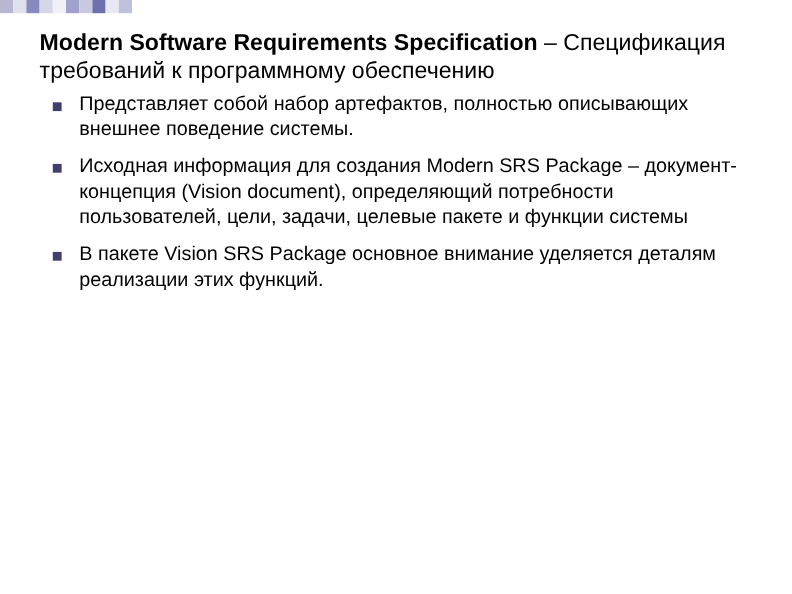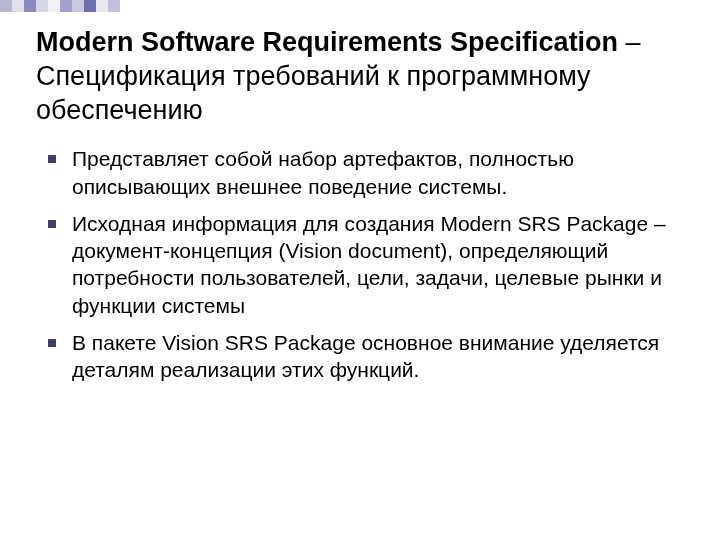--- a/index.html
+++ b/index.html
@@ -22,36 +22,36 @@
     width: 12px;
     height: 12px;
   }
   .slide {
     position: absolute;
     top: 26px;
     left: 36px;
     right: 36px;
   }
   .title {
-    font-size: 27px;
+    font-size: 21px;
     line-height: 1.25;
-    margin-bottom: 18px;
+    margin-bottom: 4px;
     font-weight: normal;
   }
   .title .strong {
     font-weight: bold;
   }
   ul.body {
     list-style: none;
     padding: 0;
     margin: 0 0 0 10px;
   }
   ul.body li {
     position: relative;
-    font-size: 21px;
+    font-size: 18px;
     line-height: 1.3;
     padding-left: 26px;
     margin-bottom: 10px;
   }
   ul.body li::before {
     content: "";
     position: absolute;
     left: 2px;
     top: 10px;
     width: 8px;
@@ -74,16 +74,16 @@
   <div class="cell" style="background:#e8e8f2"></div>
   <div class="cell" style="background:#bfc0db"></div>
 </div>
 
 <div class="slide">
   <div class="title">
     <span class="strong">Modern Software Requirements Specification</span><span> – Спецификация требований к программному обеспечению</span>
   </div>
   <ul class="body">
     <li>Представляет собой набор артефактов, полностью описывающих внешнее поведение системы.</li>
-    <li>Исходная информация для создания Modern SRS Package – документ-концепция (Vision document), определяющий потребности пользователей, цели, задачи, целевые рынки и функции системы</li>
+    <li>Исходная информация для создания Modern SRS Package – документ-концепция (Vision document), определяющий потребности пользователей, цели, задачи, целевые пакете и функции системы</li>
     <li>В пакете Vision SRS Package основное внимание уделяется деталям реализации этих функций.</li>
   </ul>
 </div>
 
 </body></html>

